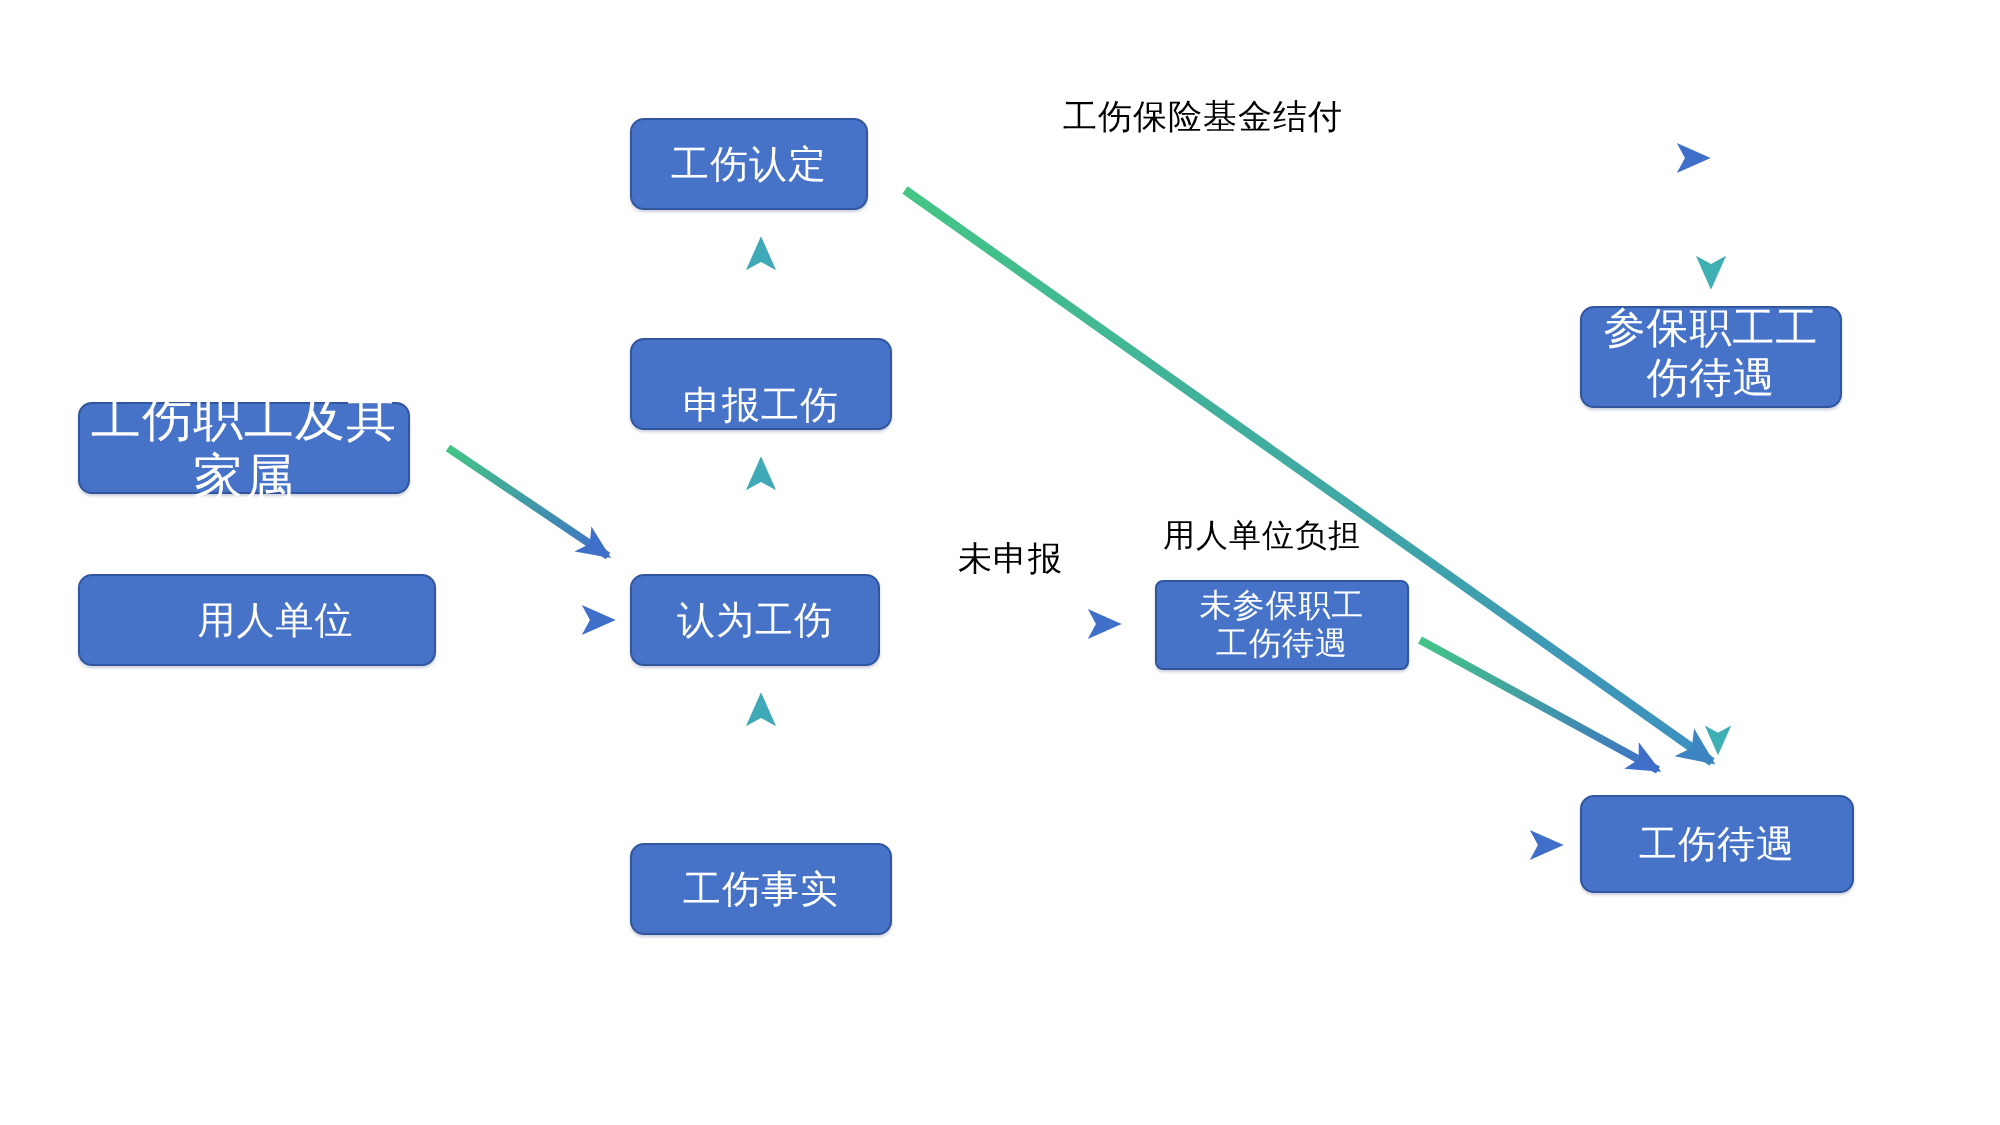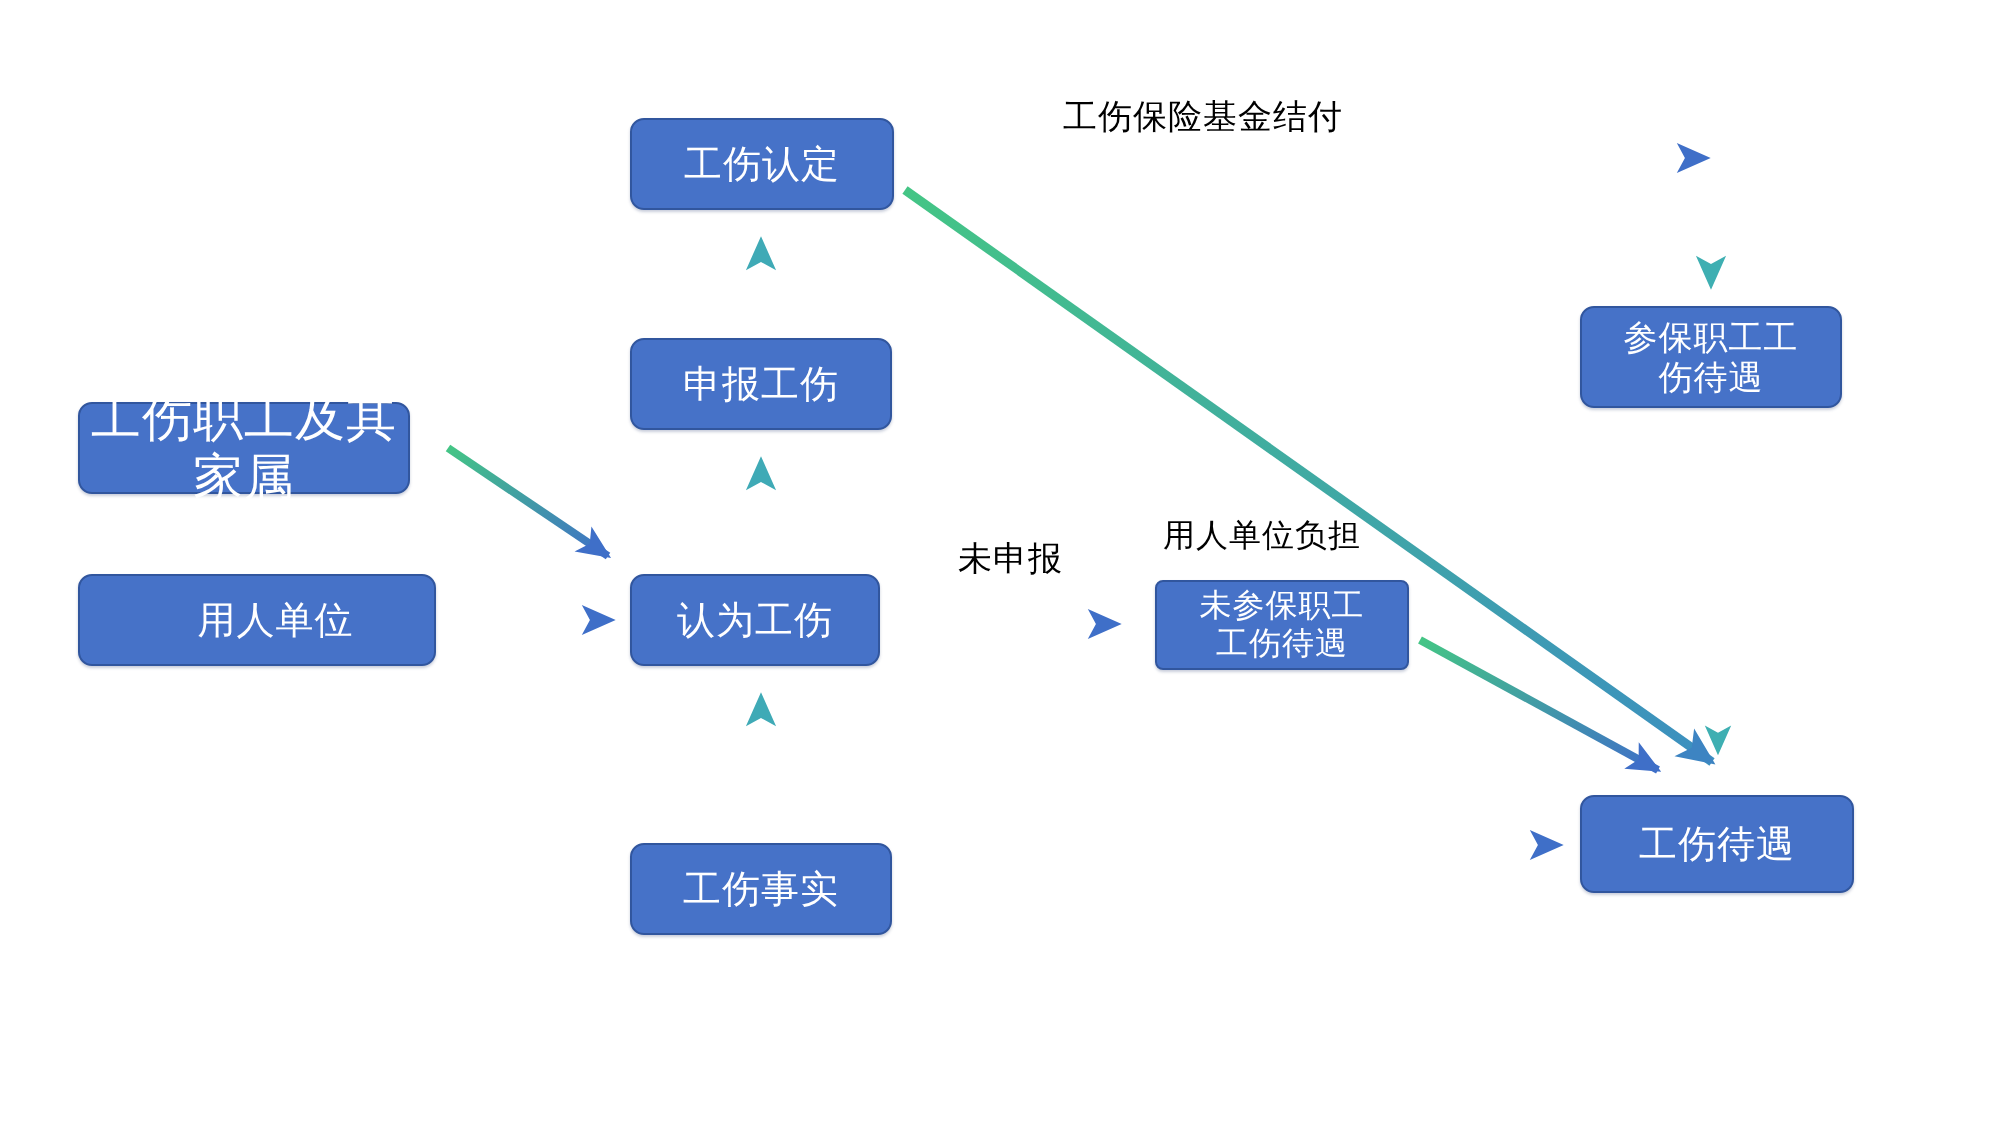--- a/index.html
+++ b/index.html
@@ -113,45 +113,45 @@
 
     <line x1="928" y1="624" x2="1118" y2="624" stroke="url(#gradH)" stroke-width="8" marker-end="url(#ahBlue)"></line>
 
     <line x1="1420" y1="640" x2="1658" y2="770" stroke="url(#gradD)" stroke-width="8" marker-end="url(#ahBlue)"></line>
 
     <line x1="1718" y1="420" x2="1718" y2="752" stroke="url(#gradV)" stroke-width="7" marker-end="url(#ahTeal2)"></line>
 
     <line x1="928" y1="845" x2="1560" y2="845" stroke="url(#gradH)" stroke-width="8" marker-end="url(#ahBlue)"></line>
   </svg>
 
-  <div class="node" style="left:630px; top:118px; width:264px; height:92px; font-size:38px;">
+  <div class="node" style="left:630px; top:118px; width:238px; height:92px; font-size:38px;">
     <span class="node-label">工伤认定</span>
   </div>
 
-  <div class="node" style="left:630px; top:338px; width:262px; height:92px; font-size:38px;">
+  <div class="node" style="left:630px; top:338px; width:262px; height:92px; font-size:38px;align-items:flex-end;">
     <span class="node-label">申报工伤</span>
   </div>
 
   <div class="node" style="left:630px; top:574px; width:250px; height:92px; font-size:38px;">
     <span class="node-label">认为工伤</span>
   </div>
 
   <div class="node" style="left:630px; top:843px; width:262px; height:92px; font-size:38px;">
     <span class="node-label">工伤事实</span>
   </div>
 
   <div class="node" style="left:78px; top:402px; width:332px; height:92px; font-size:50px;">
     <span class="node-label">工伤职工及其家属</span>
   </div>
 
   <div class="node" style="left:78px; top:574px; width:358px; height:92px; font-size:38px;padding-left:37px;">
     <span class="node-label">用人单位</span>
   </div>
 
-  <div class="node" style="left:1580px; top:306px; width:262px; height:102px; font-size:34px;">
+  <div class="node" style="left:1580px; top:306px; width:262px; height:102px; font-size:42px;font-family:Liberation Mono, monospace;">
     <span class="node-label">参保职工工
 伤待遇</span>
   </div>
 
   <div class="node" style="left:1155px; top:580px; width:254px; height:90px; font-size:32px; border-radius:8px;">
     <span class="node-label">未参保职工
 工伤待遇</span>
   </div>
 
   <div class="node" style="left:1580px; top:795px; width:274px; height:98px; font-size:38px;">

